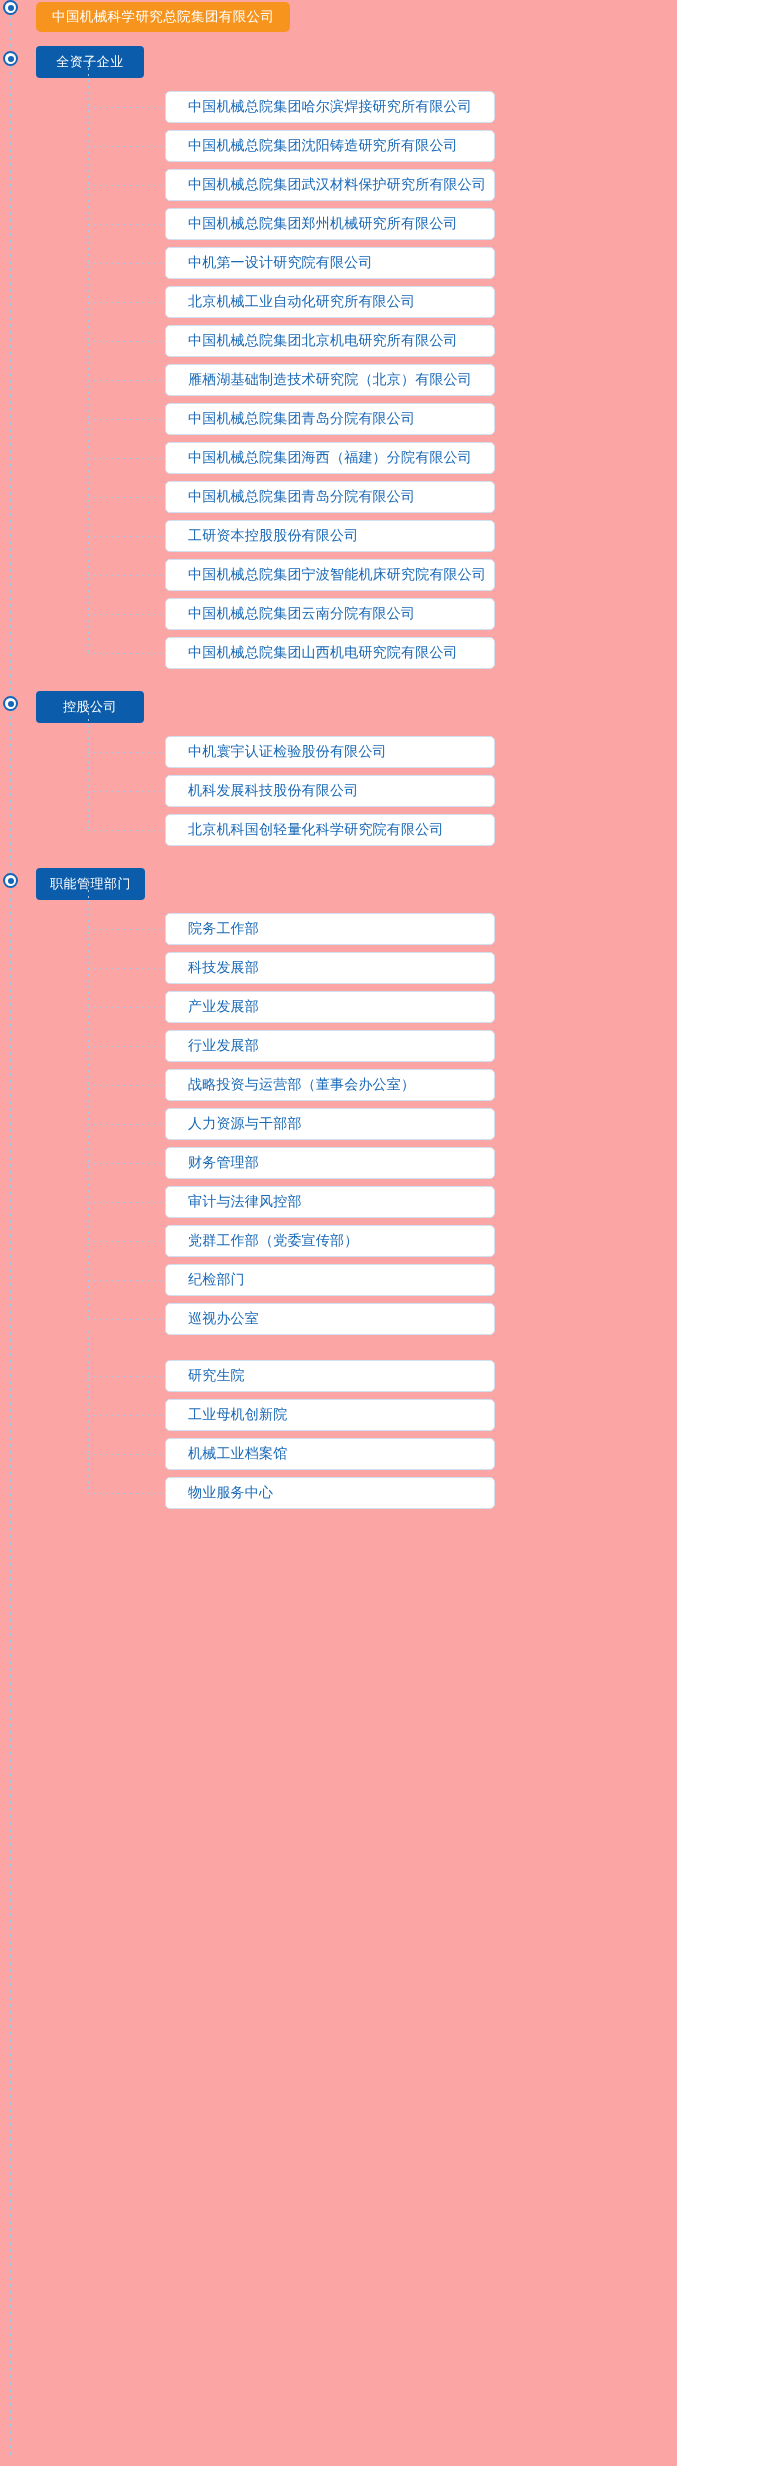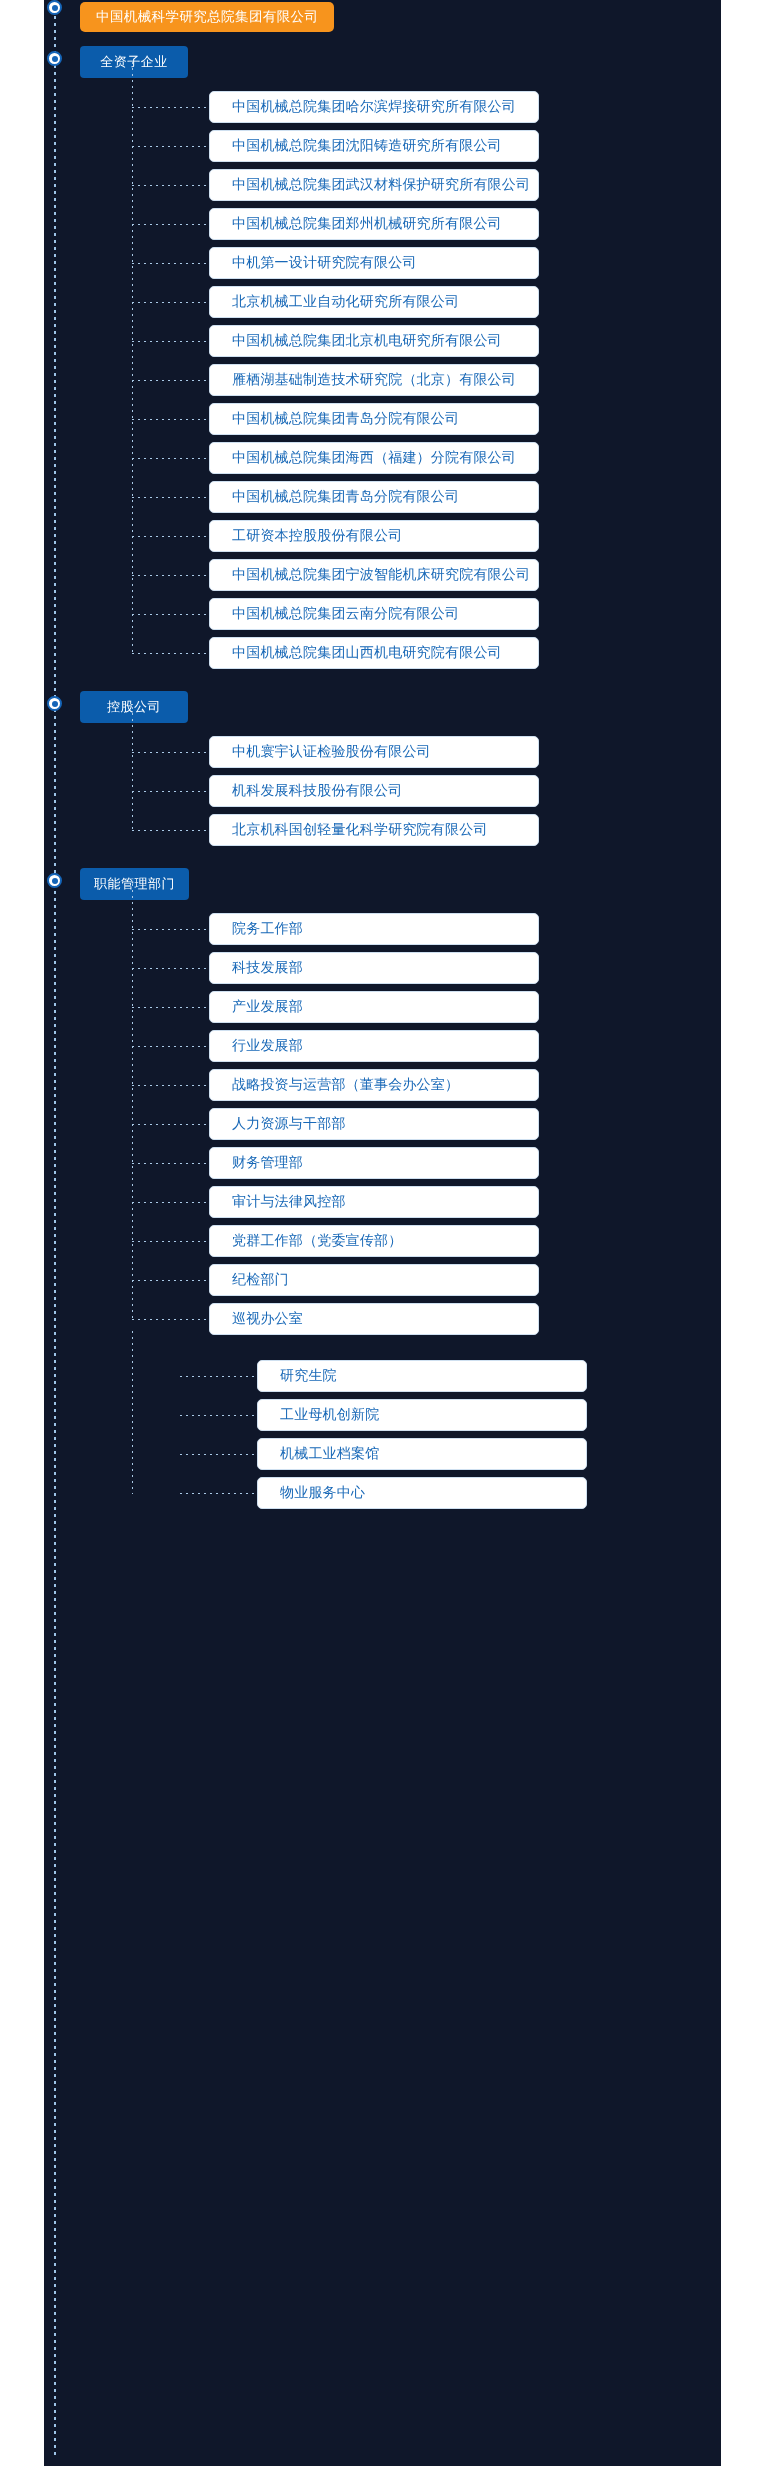--- a/index.html
+++ b/index.html
@@ -5,23 +5,22 @@
   * { box-sizing: border-box; }
   html, body {
     margin: 0; padding: 0;
     background: #ffffff;
     font-family: "Liberation Sans", "DejaVu Sans", sans-serif;
   }
   #page {
     position: relative;
     width: 677px;
     min-height: 2466px;
-    background: #0f172a;
+    background: #fca5a5;
     overflow: hidden;
-    margin-left: 44px;
   }
 
   
   .spine {
     position: absolute;
     left: 10px;
     top: 16px;
     width: 2px;
     height: 2440px;
     background-image: linear-gradient(to bottom,
@@ -288,21 +287,21 @@
             <div class="leaf-box">纪检部门</div>
           </div>
           <div class="leaf-row">
             <div class="leaf-connector"></div>
             <div class="leaf-box">巡视办公室</div>
           </div>
         </div>
         <div style="height: 18px;"></div>
       </div>
       <div class="group">
-        <div style="position: relative; padding-left: 48px;">
+        <div style="position: relative;">
           <div class="group-stem" style="top: -26px; height: 162.5px;"></div>
           <div class="leaf-row">
             <div class="leaf-connector"></div>
             <div class="leaf-box">研究生院</div>
           </div>
           <div class="leaf-row">
             <div class="leaf-connector"></div>
             <div class="leaf-box">工业母机创新院</div>
           </div>
           <div class="leaf-row">

